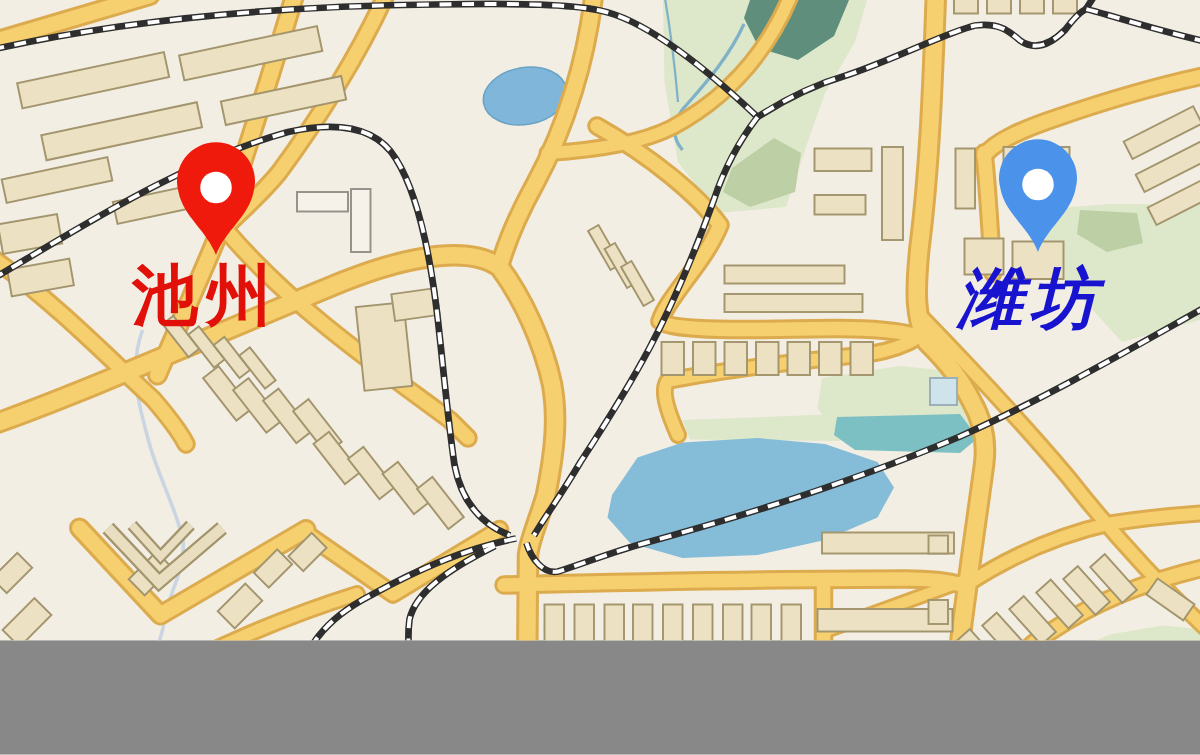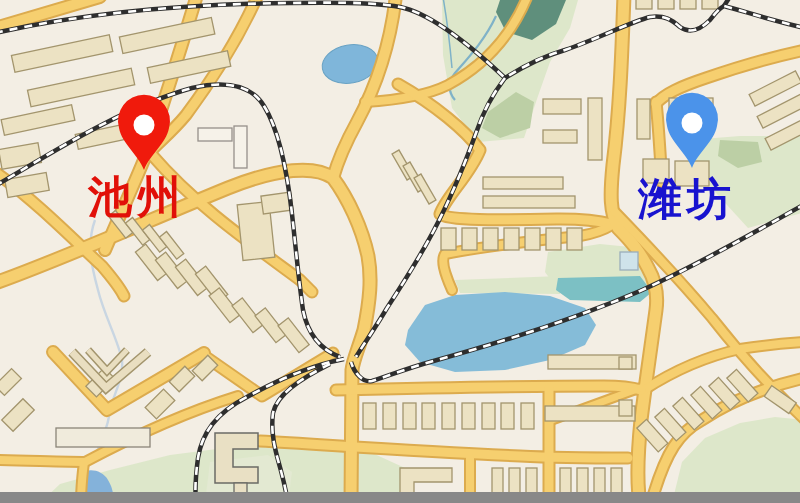--- a/index.html
+++ b/index.html
@@ -1,16 +1,16 @@
 <!DOCTYPE html>
 <html><head>
 <meta charset="utf-8">
 <style>
   html,body{margin:0;padding:0;background:#888;}
-  .stage{position:relative;width:800px;height:492px;overflow:hidden;
+  .stage{position:relative;width:800px;height:427px;overflow:hidden;
          font-family:"Liberation Sans",sans-serif;background:#f3eee4;}
   .stage svg{position:absolute;left:0;top:0;display:block;}
   .city-label{position:absolute;font-family:"Liberation Serif",serif;font-weight:bold;
               font-size:44px;letter-spacing:5px;line-height:1;white-space:nowrap;}
   .route-banner{position:absolute;left:0;top:292px;width:800px;height:61px;
                 display:flex;align-items:center;box-sizing:border-box;padding-left:25px;}
   .route-banner span{font-size:26px;color:#fff;letter-spacing:0.5px;white-space:nowrap;}
 </style>
 </head>
 <body>
@@ -219,16 +219,16 @@
     <path class="pin-body" d="M0 0 C-6 -16 -22 -26 -25 -42 A26 26 0 1 1 25 -42 C22 -26 6 -16 0 0 Z" fill="#f01a0c"></path>
     <circle cx="0" cy="-45" r="10.5" fill="#ffffff"></circle>
   </g>
   <g transform="translate(692,168)">
     <path class="pin-body" d="M0 0 C-6 -16 -22 -26 -25 -42 A26 26 0 1 1 25 -42 C22 -26 6 -16 0 0 Z" fill="#4b93ea"></path>
     <circle cx="0" cy="-45" r="10.5" fill="#ffffff"></circle>
   </g>
 </svg>
 
 <div class="city-label" id="label-chizhou" style="left: 88px; top: 176px; color: rgb(225, 16, 8);">池州</div>
-<div class="city-label" id="label-weifang" style="left: 638px; top: 178px; color: rgb(24, 19, 207);">潍坊</div>
+<div class="city-label" id="label-weifang" style="left: 638px; top: 178px; color: rgb(24, 19, 207); font-style: italic;">潍坊</div>
 
 
 </div>
 
 </body></html>

